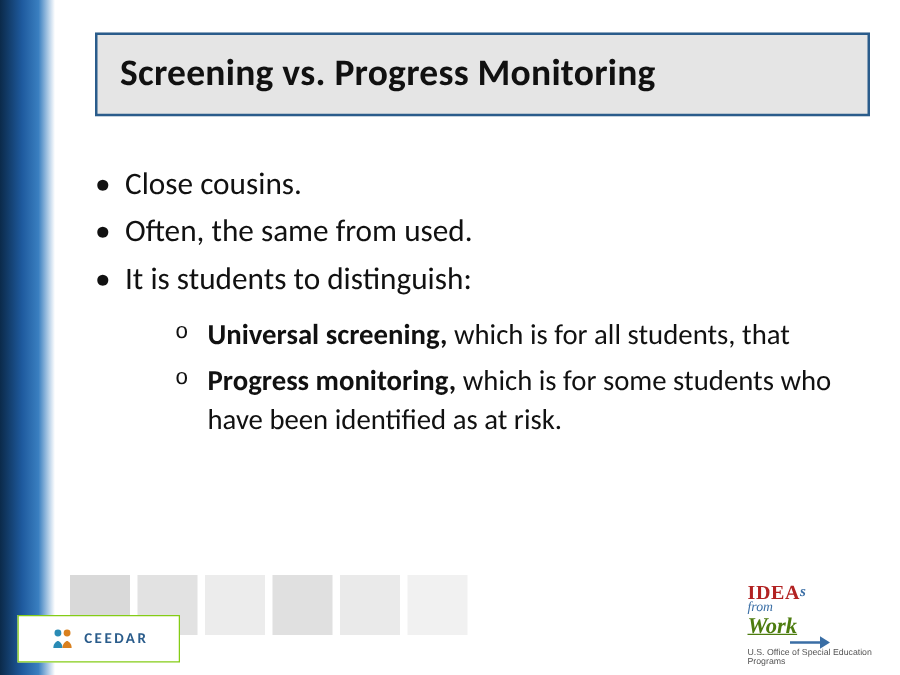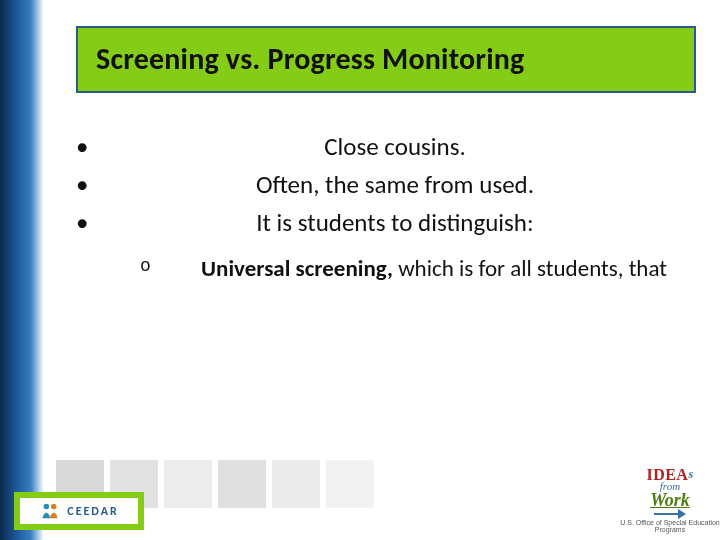--- a/index.html
+++ b/index.html
@@ -18,40 +18,39 @@
     height: 540px;
     background: linear-gradient(to right, #0b2a4a 0%, #1e5a9e 40%, #3a7fc0 70%, rgba(90,150,200,0.0) 100%);
   }
   .title-box {
     position: absolute;
     top: 26px;
     left: 76px;
     right: 24px;
     border: 2px solid #2a5c8b;
     padding: 12px 18px 14px 18px;
-    background: #84cc16;
+    background: #e5e5e5;
   }
   .title-text {
     font-size: 30px;
     font-weight: 700;
     color: #111111;
     letter-spacing: 0.2px;
   }
   .content {
     position: absolute;
     top: 130px;
     left: 70px;
     right: 30px;
     color: #111111;
   }
   .bullets {
     list-style: none;
     font-size: 25px;
     line-height: 1.35;
-    text-align: center;
   }
   .bullets > li {
     position: relative;
     padding-left: 30px;
     margin-bottom: 4px;
   }
   .bullets > li::before {
     content: "•";
     position: absolute;
     left: 6px;
@@ -73,21 +72,21 @@
   }
   .sublist > li::before {
     content: "o";
     position: absolute;
     left: 0;
     top: 1px;
     font-family: "Courier New", monospace;
     font-size: 18px;
     color: #111;
   }
-  .bold { font-weight: 700; margin-left: 12px; }
+  .bold { font-weight: 700; }
   
   .squares {
     position: absolute;
     left: 56px;
     bottom: 32px;
     display: flex;
     gap: 6px;
   }
   .sq {
     width: 48px; height: 48px;
@@ -99,42 +98,42 @@
   .sq.d { background: #e0e0e0; }
   .sq.e { background: #eaeaea; }
   .sq.f { background: #f1f1f1; }
   
   .ceedar {
     position: absolute;
     left: 14px;
     bottom: 10px;
     width: 130px;
     height: 38px;
-    border: 6px solid #84cc16;
+    border: 1px solid #84cc16;
     background: #ffffff;
     display: flex;
     align-items: center;
     justify-content: center;
     gap: 6px;
     font-size: 12px;
     font-weight: 700;
     letter-spacing: 2px;
     color: #2a5c8b;
   }
   .ceedar .people {
     width: 22px; height: 22px; position: relative;
   }
   .ceedar .people svg { width: 22px; height: 22px; }
   
   .ideas {
     position: absolute;
-    right: 0;
+    right: 22px;
     bottom: 6px;
     width: 100px;
-    text-align: center;
+    text-align: left;
     font-family: Georgia, "Times New Roman", serif;
     line-height: 1;
   }
   .ideas .line1 { color: #b22222; font-size: 16px; font-weight: 700; letter-spacing: 0.5px; }
   .ideas .line1 .amp { color: #3a6ea5; font-size: 12px; font-style: italic; position: relative; top: -2px; }
   .ideas .line2 { color: #3a6ea5; font-size: 11px; font-style: italic; margin-top: -2px; }
   .ideas .line3 { color: #4d7c0f; font-size: 18px; font-weight: 700; font-style: italic; margin-top: -1px; text-decoration: underline; }
   .ideas .arrow {
     width: 32px; height: 6px; margin: 2px auto 2px auto; position: relative;
   }
@@ -159,20 +158,23 @@
 
   <div class="content">
     <ul class="bullets">
       <li><span>Close cousins.</span></li>
       <li><span>Often, the same from used.</span></li>
       <li>
         <span>It is students to distinguish:</span>
         <ul class="sublist">
           <li>
             <span class="bold">Universal screening,</span><span> which is for all students, that</span>
+          </li>
+          <li>
+            <span class="bold">Progress monitoring,</span><span> which is for some students who have been identified as at risk.</span>
           </li>
         </ul>
       </li>
     </ul>
   </div>
 
   <div class="squares">
     <div class="sq a"></div>
     <div class="sq b"></div>
     <div class="sq c"></div>

